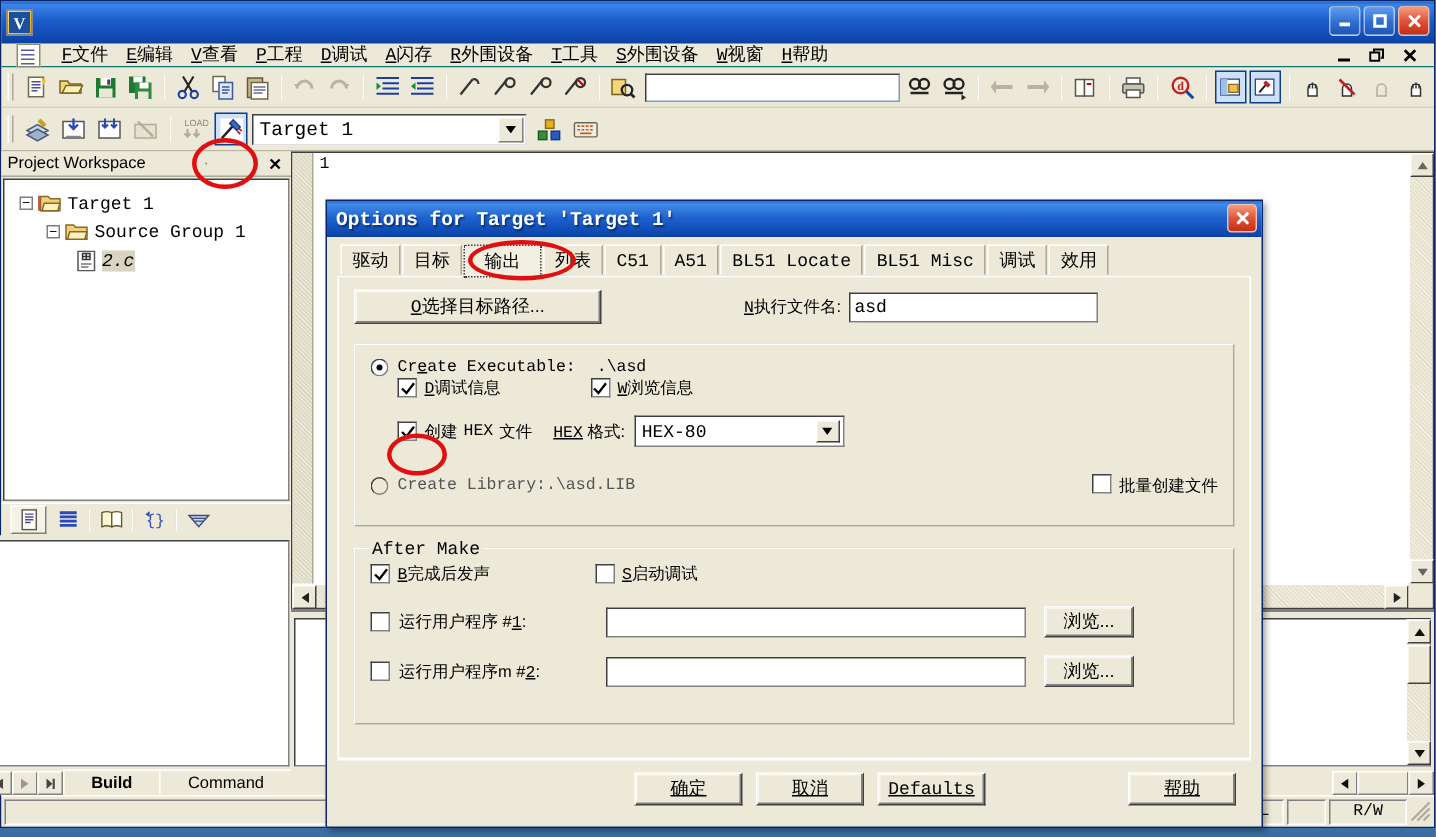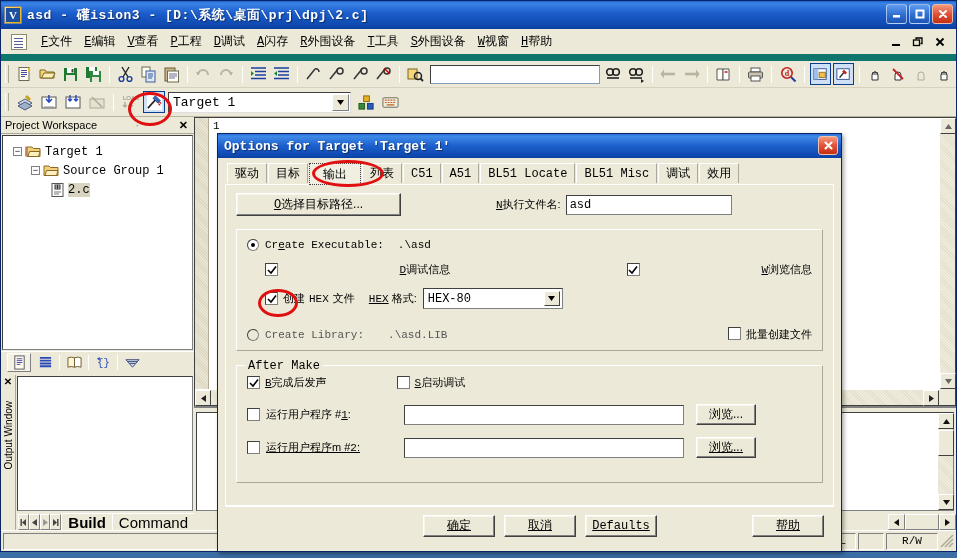--- a/index.html
+++ b/index.html
@@ -49,23 +49,23 @@
     border: 1px solid rgba(255,255,255,.55);
     display: flex; align-items: center; justify-content: center;
     color: #fff; font-size: 11px; font-weight: bold;
     background: linear-gradient(to bottom,#5e9cf0,#2f6ed0 55%,#1d55b5);
   }
   .tb-btn.close { background: linear-gradient(to bottom,#f49a7b,#e0533a 50%,#c52e12); border-color:#f0b9a5; }
   .tb-btn svg { display:block; }
 
   
   .menubar {
-    height: 32px; background: #ece9d8;
+    height: 16px; background: #ece9d8;
     display: flex; align-items: center;
-    border-bottom: 7px solid #0f766e;
+    border-bottom: 1px solid #0f766e;
     padding-left: 4px;
   }
   .menubar .doc-ico {
     width: 16px; height: 16px; margin: 0 8px 0 6px;
     background: #fffef4; border: 1px solid #8a8a6e; position: relative;
   }
   .menubar .doc-ico:before {
     content: ""; position: absolute; left: 2px; top: 3px; right: 3px; height: 1px;
     box-shadow: 0 0 0 0 #5a5a9e, 0 3px 0 0 #5a5a9e, 0 6px 0 0 #5a5a9e, 0 9px 0 0 #5a5a9e;
     background: #5a5a9e;
@@ -137,21 +137,21 @@
     width: 9px; height: 9px; border: 1px solid #808080; background:#fff;
     display:flex; align-items:center; justify-content:center;
     font-size: 9px; line-height: 7px; font-family:"Liberation Sans",sans-serif;
     margin-right: 3px; flex: none;
   }
   .folder {
     width: 16px; height: 13px; margin-right: 4px; flex: none; position: relative;
   }
   .folder svg { display:block; }
   .tlabel { font-size: 12px; }
-  .tlabel.sel { background: #d8d4c0; }
+  .tlabel.sel { background: #d8d4c0; font-style: italic; }
   .panel-tabs {
     height: 22px; background: #ece9d8; display: flex; align-items: center;
     border-top: 1px solid #fff; padding-left: 6px; gap: 2px;
   }
   .ptab {
     width: 24px; height: 19px; display:flex; align-items:center; justify-content:center;
   }
   .ptab.active { border: 1px solid #808080; background:#f4f2e6; border-top-color:#fff; border-left-color:#fff; }
   .ptab-sep { width:1px; height:15px; background:#aca899; border-right:1px solid #fff; }
 
@@ -208,21 +208,21 @@
     flex: 1; background: #fff; border: 1px solid #808080;
     border-top-color:#404040; border-left-color:#404040; margin: 1px 1px 0 1px;
   }
   .out-tabs { height: 19px; display: flex; align-items: flex-end; padding-left: 2px; }
   .navbtn {
     width: 17px; height: 16px; background:#ece9d8;
     border: 1px solid #fff; border-right-color:#808080; border-bottom-color:#808080;
     display:flex; align-items:center; justify-content:center; font-size:7px;
   }
   .otab {
-    height: 17px; padding: 0 6px; font-size: 15px;
+    height: 17px; padding: 0 18px; font-size: 11px;
     display:flex; align-items:center;
     border-left: 1px solid #fff; border-top:1px solid #fff;
     transform: skewX(0deg);
     position: relative;
   }
   .otab.active { font-weight: bold; }
 
   
   .statusbar {
     height: 21px; background: #ece9d8; display: flex; align-items: center;
@@ -364,21 +364,20 @@
 
 <div id="app">
 
   <div class="titlebar">
     <div class="app-icon">
       <svg width="14" height="14" viewBox="0 0 14 14">
           <rect x="0" y="0" width="14" height="14" fill="#1b4fa0"></rect>
           <text x="7" y="11" font-size="11" font-family="Liberation Serif, serif" font-weight="bold" fill="#ffffff" text-anchor="middle">V</text>
         </svg>
     </div>
-    <div class="title-text">asd - 礶ision3 - [D:\系统\桌面\prj\dpj\2.c]</div>
     <div class="tb-buttons">
       <div class="tb-btn">
         <svg width="10" height="10" viewBox="0 0 10 10">
             <rect x="1" y="6" width="7" height="2.5" fill="#fff"></rect>
           </svg>
       </div>
       <div class="tb-btn">
         <svg width="10" height="10" viewBox="0 0 10 10">
             <rect x="1.5" y="1.5" width="7" height="7" fill="none" stroke="#fff" stroke-width="2"></rect>
           </svg>
@@ -696,21 +695,21 @@
     <div class="tbi">
         <svg width="17" height="17" viewBox="0 0 18 18">
           <rect x="1" y="4" width="16" height="10" rx="1" fill="#efece0" stroke="#6a6a55"></rect>
           <path d="M3 6.5h2M6 6.5h2M9 6.5h2M12 6.5h2M3 9h2M6 9h2M9 9h2M12 9h2M5 11.5h8" stroke="#c06020" stroke-width="1.2"></path>
         </svg>
       </div>
   </div>
 
   <div class="workarea">
 
-    <div style="display:flex;flex-direction:column;width:193px;background:#ece9d8;">
+    <div style="display:flex;flex-direction:column;width:193px;background:#ece9d8;align-items:flex-end;">
       <div class="leftcol" style="height:256px;">
         <div class="panel-title">
           <span>Project Workspace</span>
           <span class="dots">·</span>
           <span class="close-x">✕</span>
         </div>
         <div class="tree">
           <div class="tnode" style="padding-left:6px">
             <span class="tbox">−</span>
             <span class="folder">
@@ -936,21 +935,21 @@
       <div class="groupbox" style="height:122px;margin-top:13px;">
         <div class="gb-inner">
           <div class="ctl-row">
             <span class="radio">
                 <span class="dot"></span>
               </span>
             <span class="lbl" style="margin-left:6px;font-family:'Liberation Mono',monospace;"><span>Cr</span><span class="mn">e</span><span>ate Executable:</span></span>
             <span class="lbl" style="margin-left:14px;font-family:'Liberation Mono',monospace;">.\asd</span>
           </div>
 
-          <div class="ctl-row" style="margin-top:11px;padding-left:18px;justify-content:space-between;">
+          <div class="ctl-row" style="padding-left:18px;">
             <span class="check">
                 <svg width="10" height="10" viewBox="0 0 10 10">
                   <path d="M1 5 L4 8 L9 1.5" stroke="#000" stroke-width="1.6" fill="none"></path>
                 </svg>
               </span>
             <span class="lbl" style="margin-left:5px;"><span class="mn">D</span><span>调试信息</span></span>
             <span class="check" style="margin-left:60px;">
                 <svg width="10" height="10" viewBox="0 0 10 10">
                   <path d="M1 5 L4 8 L9 1.5" stroke="#000" stroke-width="1.6" fill="none"></path>
                 </svg>
@@ -974,21 +973,21 @@
                   <svg width="7" height="5" viewBox="0 0 7 5">
                     <path d="M0 0 h7 l-3.5 5z" fill="#000"></path>
                   </svg>
                 </span>
             </span>
           </div>
 
           <div class="ctl-row" style="margin-top:18px;">
             <span class="radio off"></span>
             <span class="lbl" style="margin-left:6px;font-family:'Liberation Mono',monospace;color:#555;">Create Library:</span>
-            <span class="lbl" style="margin-left:24px;font-family:'Liberation Mono',monospace;color:#555;">.\asd.LIB</span>
+            <span class="lbl" style="margin-left:0;font-family:'Liberation Mono',monospace;color:#555;">.\asd.LIB</span>
             <span style="margin-left:auto;display:flex;">
               <span class="check"></span>
               <span class="lbl" style="margin-left:5px;">批量创建文件</span>
             </span>
           </div>
         </div>
       </div>
 
       <div class="groupbox" style="height:118px;margin-top:14px;">
         <span class="gb-legend">After Make</span>
@@ -1004,21 +1003,21 @@
             <span class="lbl" style="margin-left:5px;"><span class="mn">S</span><span>启动调试</span></span>
           </div>
 
           <div class="ctl-row" style="margin-top:14px;">
             <span class="check"></span>
             <span class="lbl" style="margin-left:6px;width:138px;"><span>运行用户程序 #</span><span class="mn">1</span><span>:</span></span>
             <span class="tinput" style="width:280px;"></span>
             <span class="btn" style="width:60px;height:21px;margin-left:12px;">浏览...</span>
           </div>
 
-          <div class="ctl-row" style="margin-top:12px;text-decoration:underline;">
+          <div class="ctl-row" style="margin-top:12px;">
             <span class="check"></span>
             <span class="lbl" style="margin-left:6px;width:138px;"><span>运行用户程序m #</span><span class="mn">2</span><span>:</span></span>
             <span class="tinput" style="width:280px;"></span>
             <span class="btn" style="width:60px;height:21px;margin-left:12px;">浏览...</span>
           </div>
         </div>
       </div>
     </div>
 
     <div class="dlg-footer">

